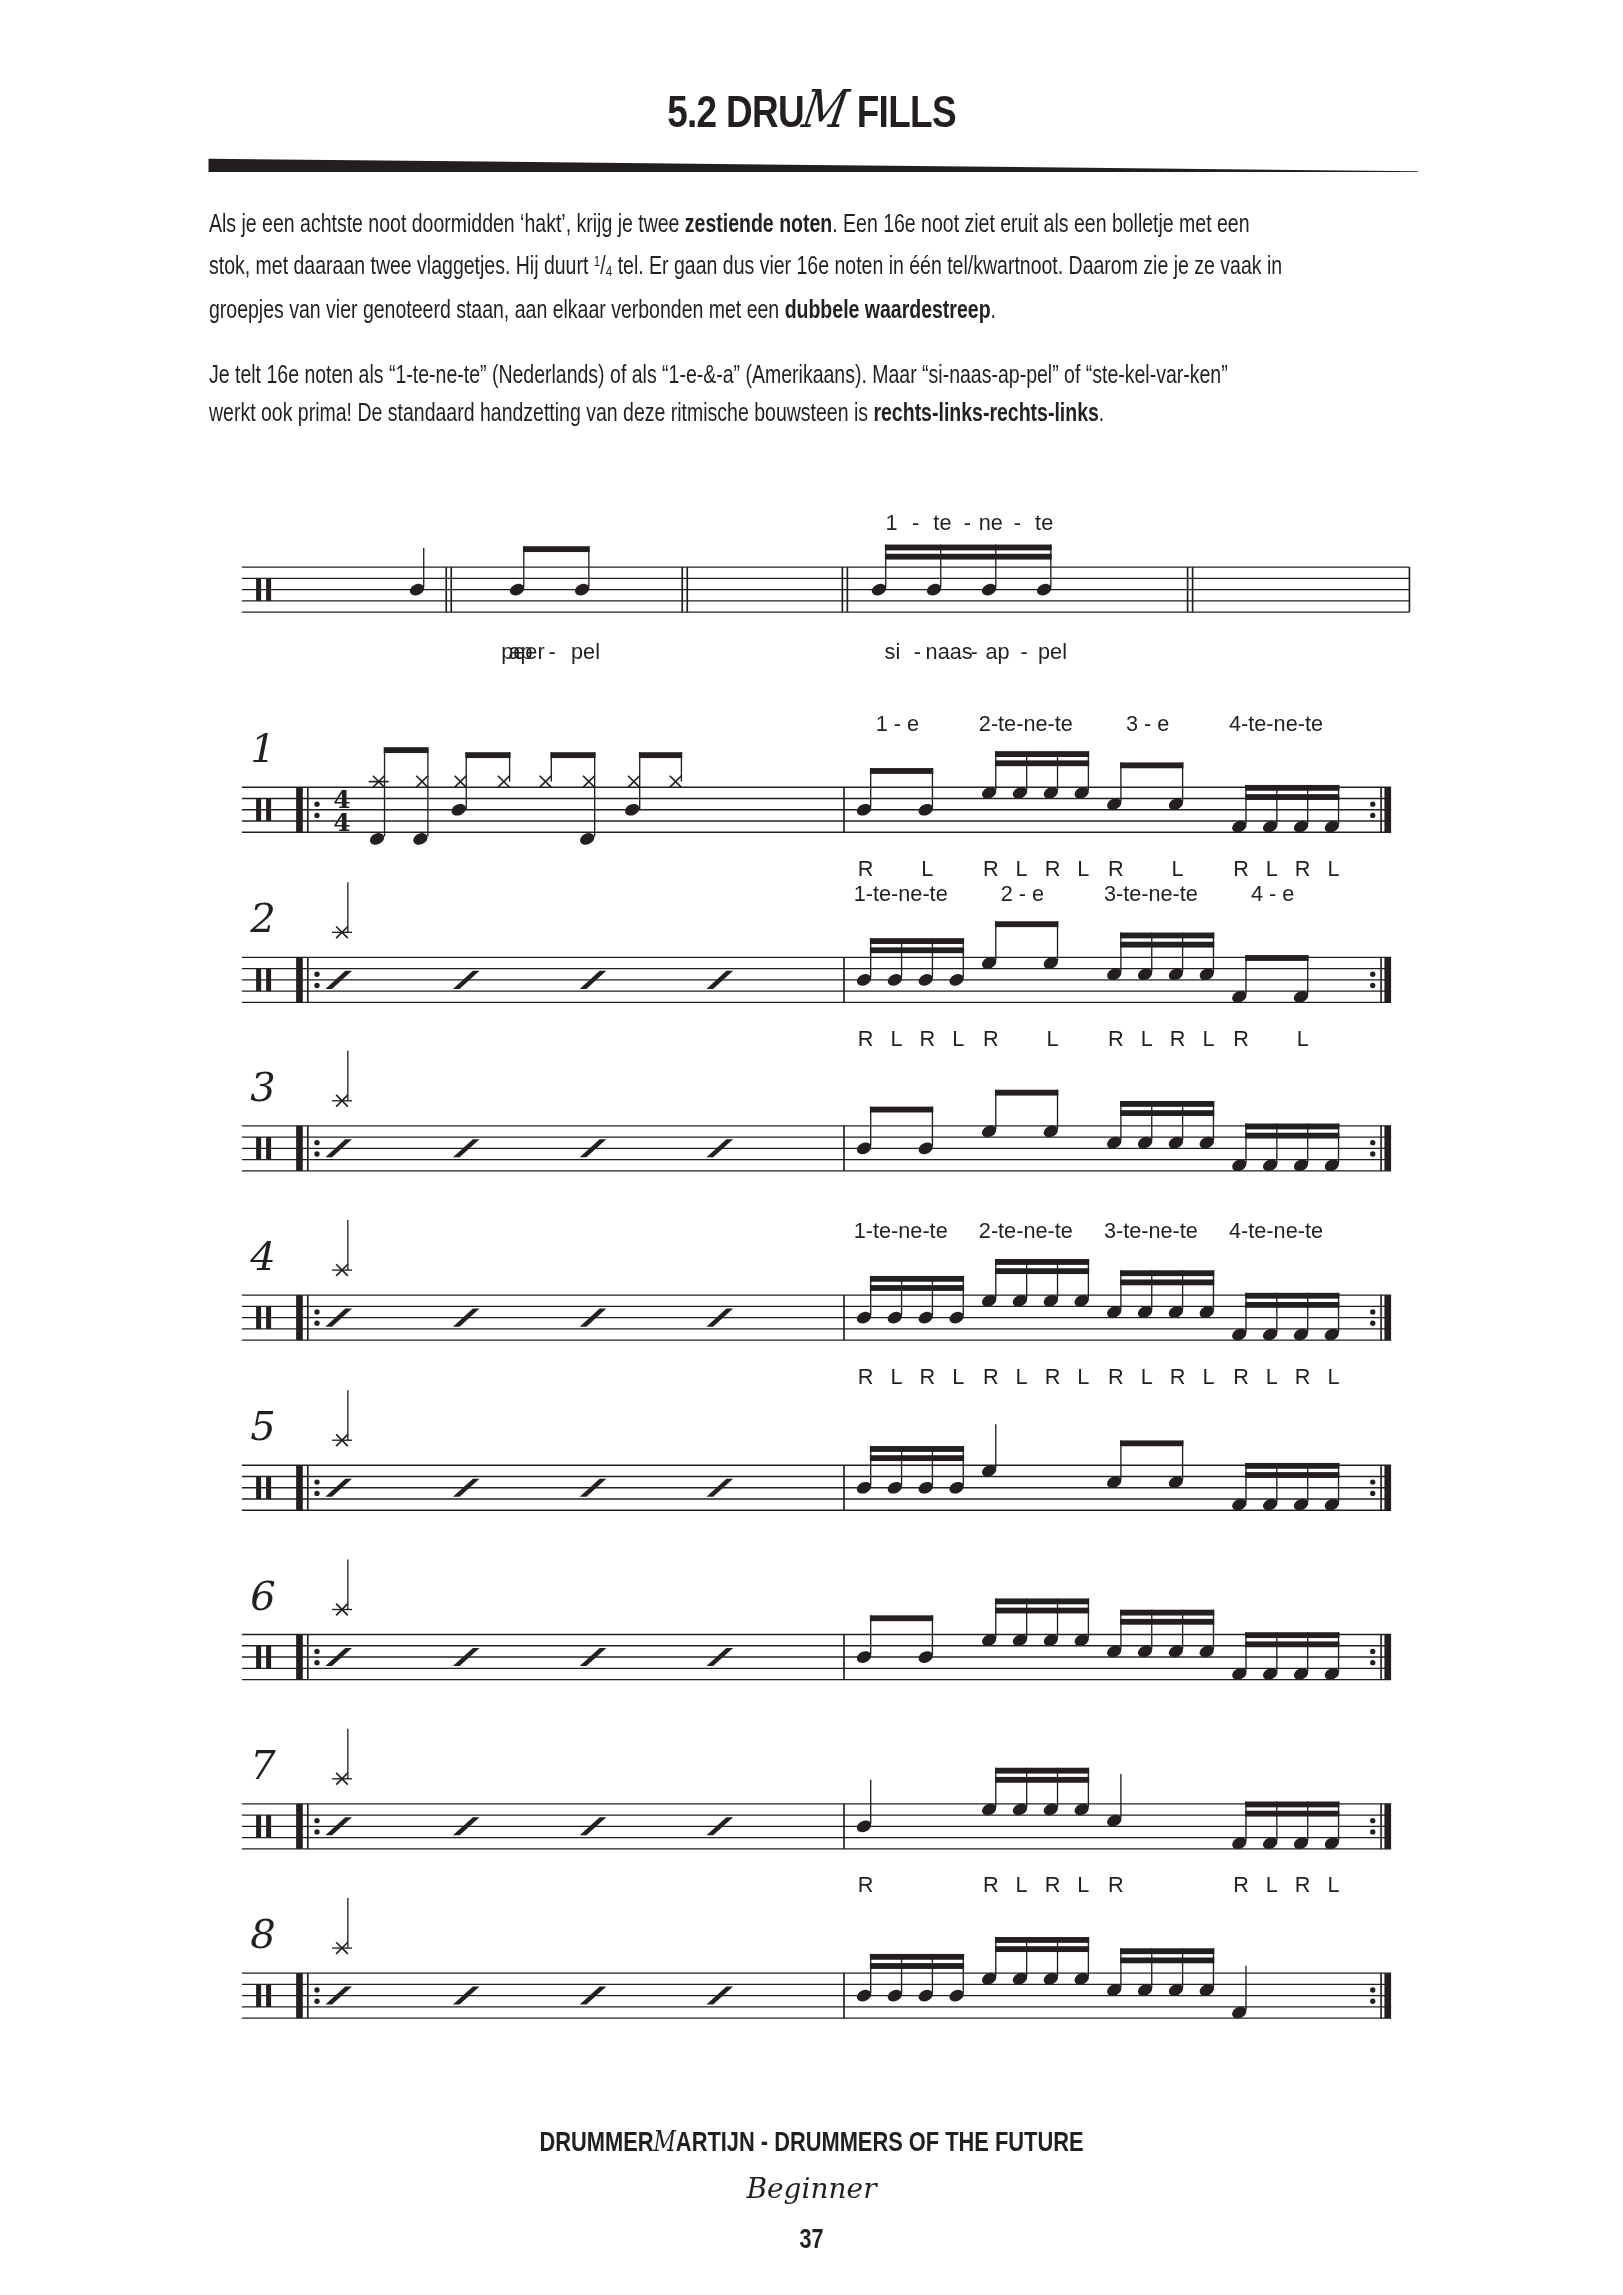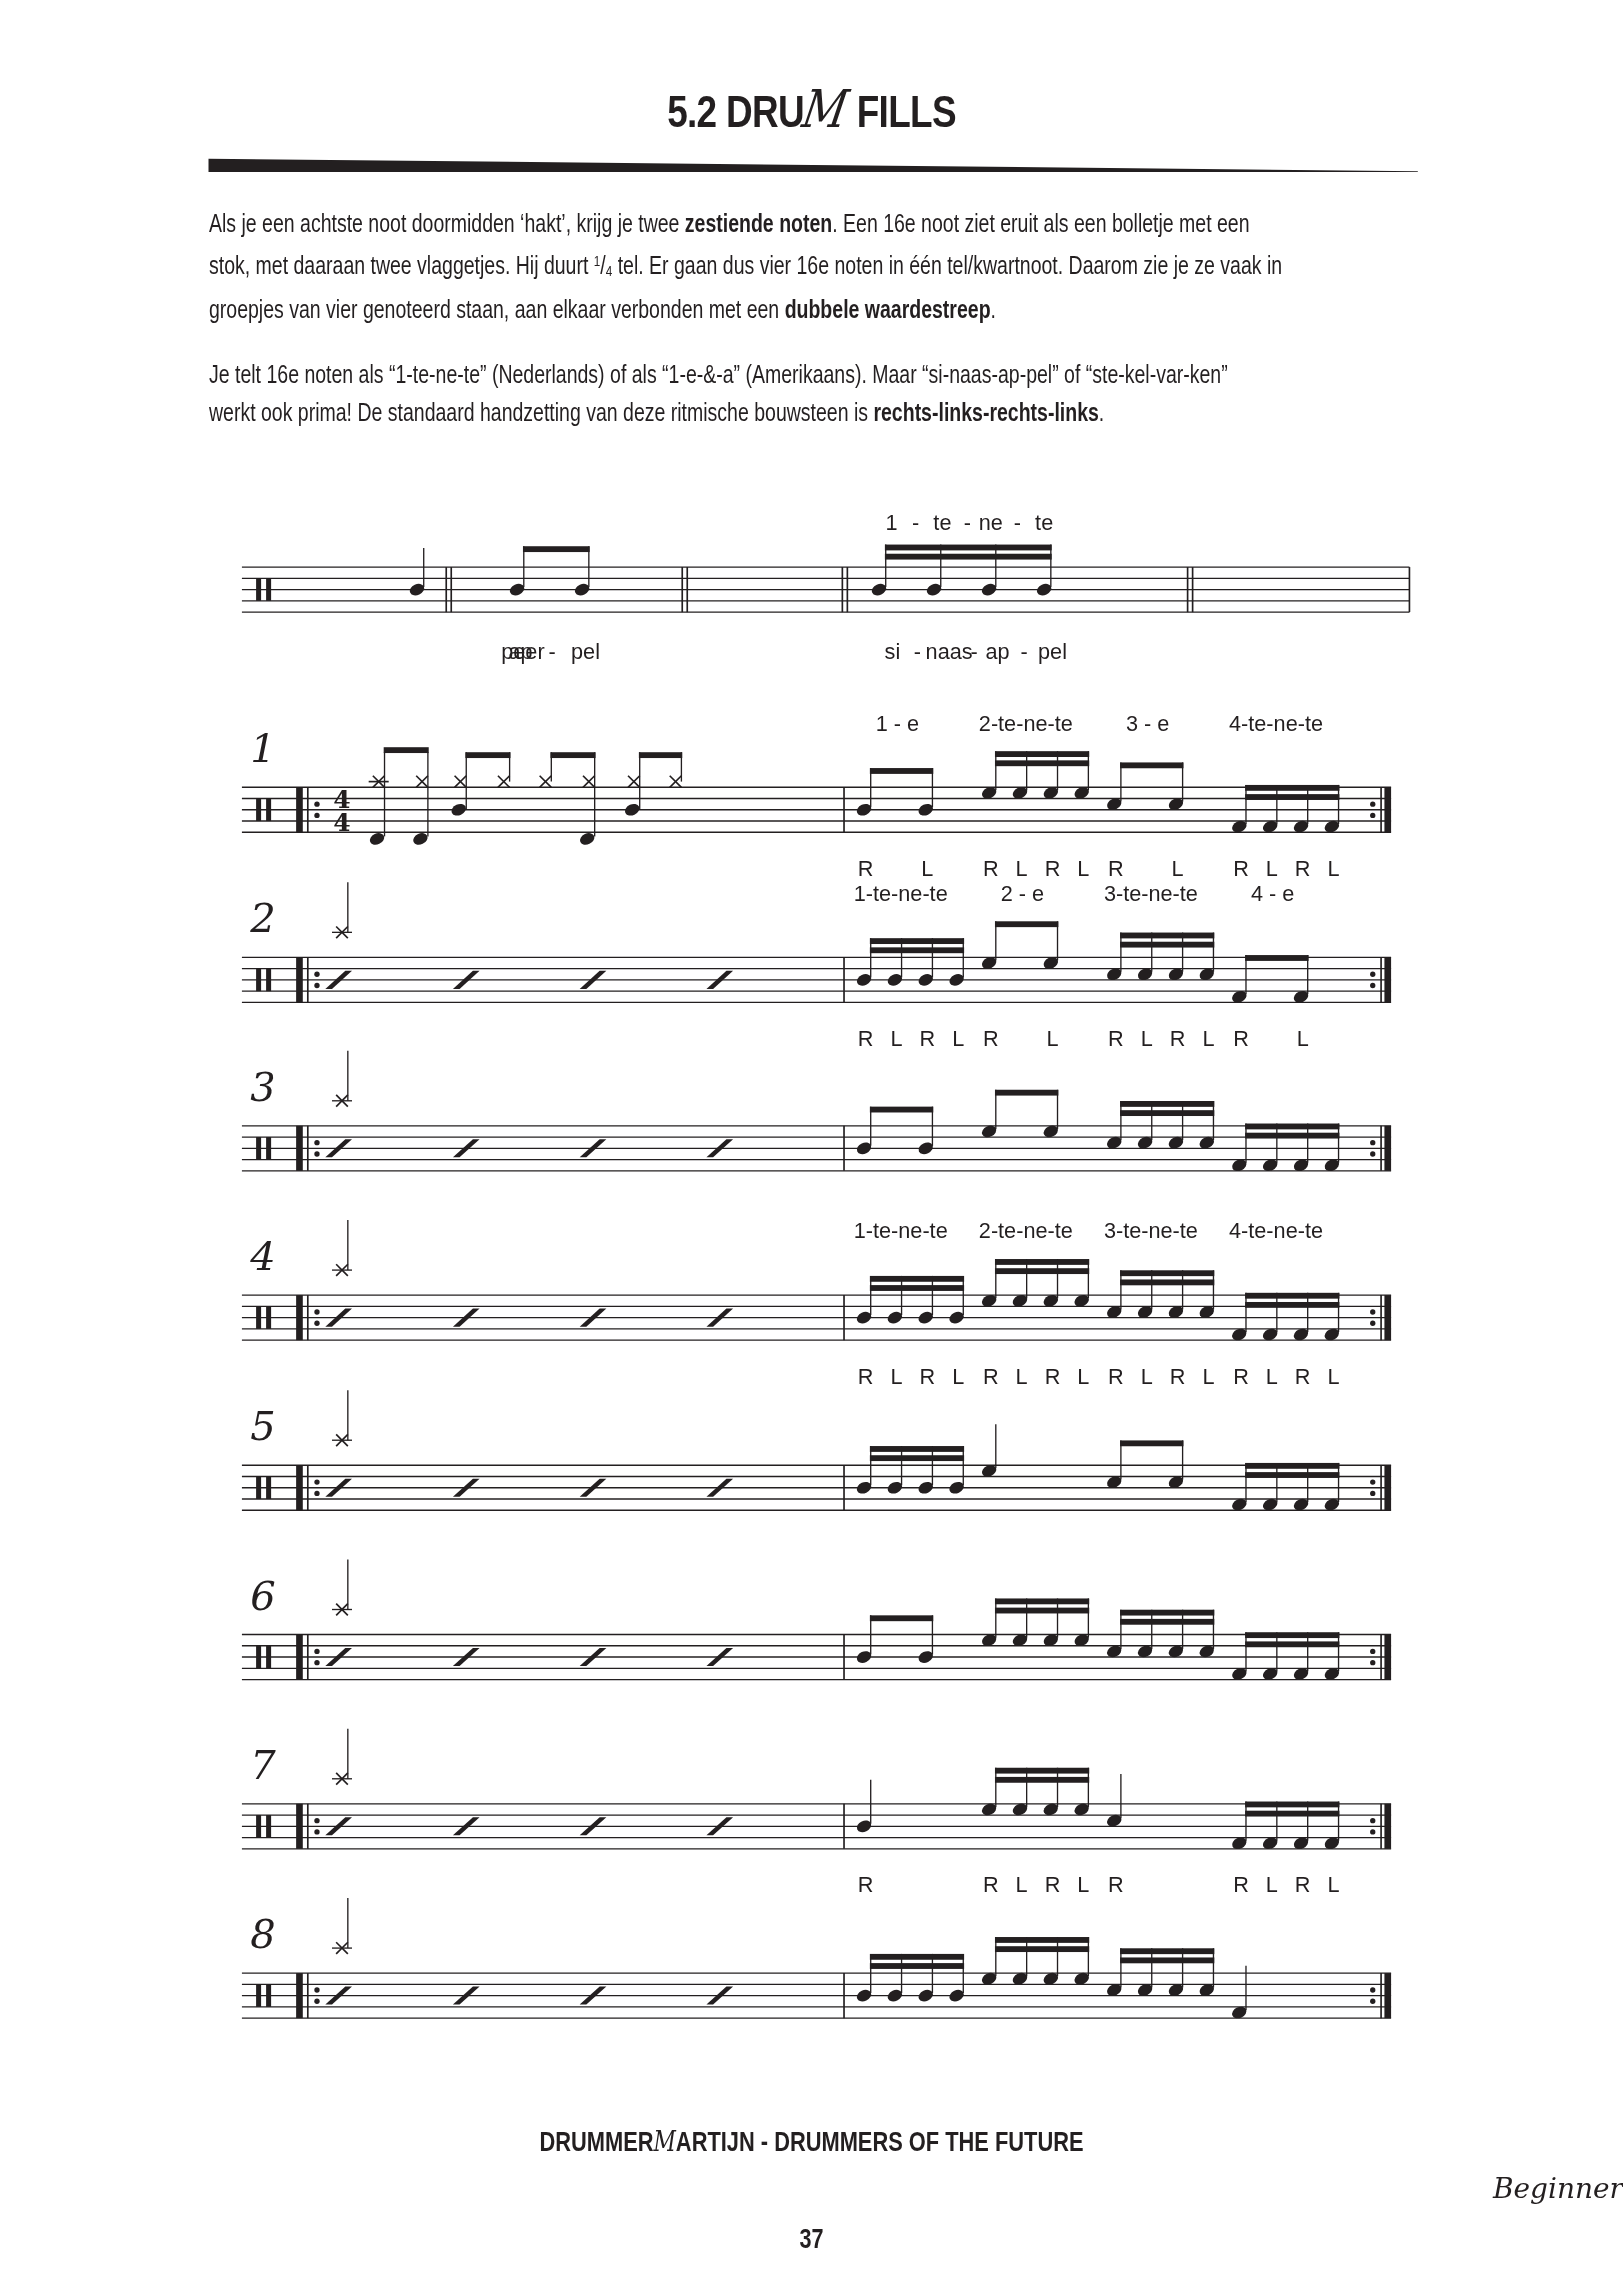--- a/index.html
+++ b/index.html
@@ -4,21 +4,21 @@
 <style>
   html,body{margin:0;padding:0;background:#fff;}
   body{width:1623px;height:2295px;position:relative;overflow:hidden;font-family:"Liberation Sans",sans-serif;color:#231f20;}
   .title{position:absolute;left:0;width:1623px;top:79px;text-align:center;font-family:"Liberation Sans",sans-serif;font-weight:bold;font-size:45px;letter-spacing:-0.8px;transform:scaleX(0.82);transform-origin:center;}
   .title .script{font-family:"DejaVu Serif",serif;font-style:italic;font-weight:normal;font-size:52px;display:inline-block;transform:skewX(-12deg);}
   .para{position:absolute;left:209px;width:1226px;font-size:25px;line-height:38px;color:#231f20;transform:scaleX(0.78);transform-origin:left top;white-space:nowrap;}
   .para b{font-weight:bold;}
   .para sup{font-size:15px;vertical-align:8.3px;}
   .para sub{font-size:15px;vertical-align:-1.7px;}
   .footer-brand{position:absolute;left:0;width:1623px;top:2125px;text-align:center;font-weight:bold;font-size:28px;transform:scaleX(0.78);transform-origin:center;}
-  .footer-level{position:absolute;left:0;width:1623px;top:2172px;text-align:right;font-family:"DejaVu Serif",serif;font-style:italic;font-size:28px;}
+  .footer-level{position:absolute;left:0;width:1623px;top:2172px;text-align:center;font-family:"DejaVu Serif",serif;font-style:italic;font-size:28px;}
   .footer-page{position:absolute;left:0;width:1623px;top:2224px;text-align:center;font-weight:bold;font-size:27px;transform:scaleX(0.8);transform-origin:center;}
   svg.score{position:absolute;left:0;top:0;}
   .lbl{font-family:"Liberation Sans",sans-serif;font-size:26px;fill:#231f20;}
   .num{font-family:"DejaVu Serif",serif;font-style:italic;font-size:48px;fill:#231f20;}
 </style>
 </head>
 <body>
 
 <div class="title"><span>5.2 DRU</span><span class="script">M</span><span> FILLS</span></div>
 <svg class="score" width="1623" height="184" style="top:0" viewBox="0 0 1946 220">

